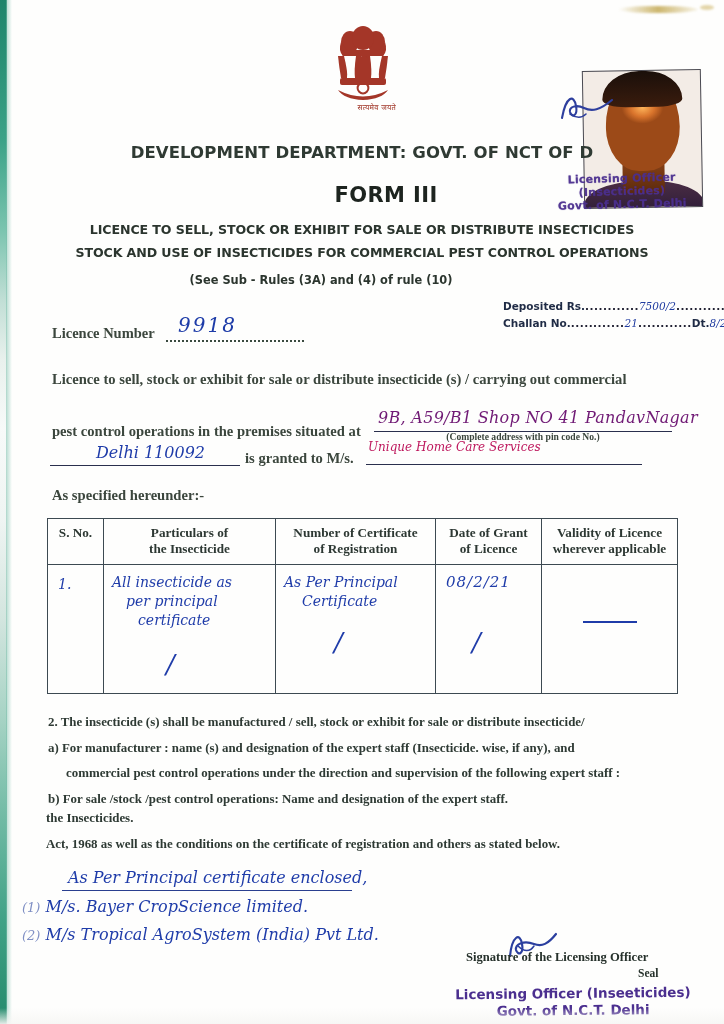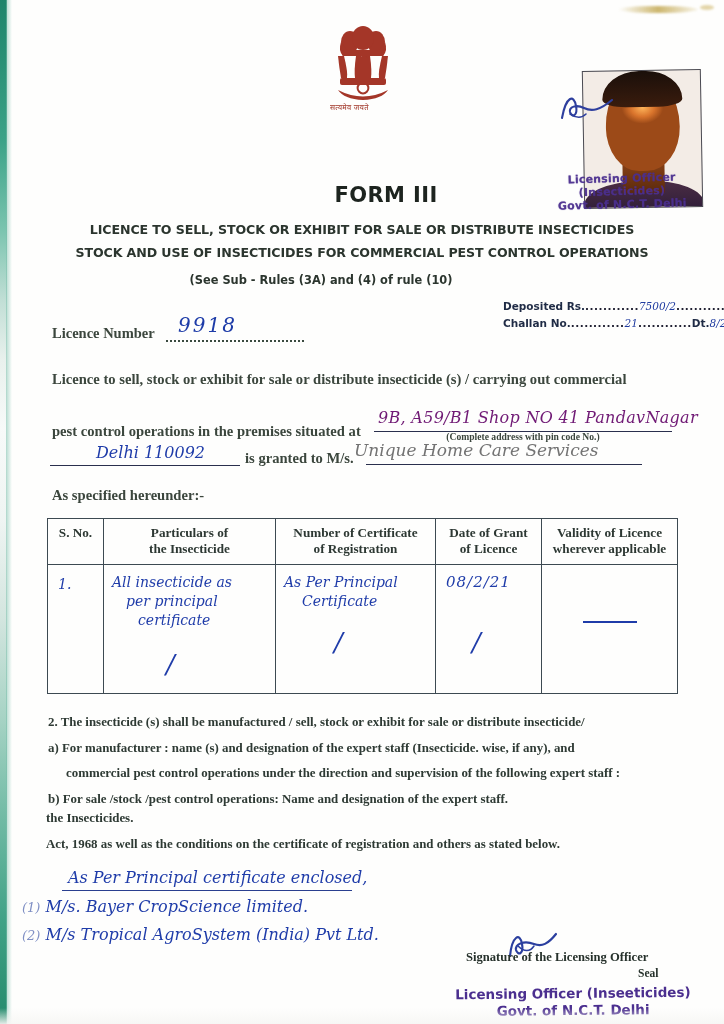--- a/index.html
+++ b/index.html
@@ -54,21 +54,21 @@
     position: absolute;
     left: 0; bottom: 0; width: 724px; height: 16px;
     background: linear-gradient(to bottom, rgba(255,255,255,0), rgba(246,246,244,.9));
   }
 
   
   .emblem-wrap {
     position: absolute;
     left: 330px; top: 26px;
     width: 66px; height: 96px;
-    text-align: left;
+    text-align: right;
   }
   .emblem-svg { display: block; }
   .emblem-motto {
     font-family: "DejaVu Sans", sans-serif;
     font-size: 7.5px;
     color: #a03426;
     letter-spacing: .2px;
     margin-top: -2px;
     white-space: nowrap;
   }
@@ -312,25 +312,25 @@
     position: absolute;
     left: 245px; top: 450px;
     font-family: "Liberation Serif", serif;
     font-weight: bold;
     font-size: 14.6px;
     color: #3b463d;
     white-space: nowrap;
   }
   .granted-value {
     position: absolute;
-    left: 354px; top: 440px;
-    font-family: "DejaVu Serif", serif;
-    font-style: italic;
-    font-size: 17px;
-    color: #737373;
+    left: 368px; top: 440px;
+    font-family: "DejaVu Serif", serif;
+    font-style: italic;
+    font-size: 12px;
+    color: #be185d;
     white-space: nowrap;
   }
   .granted-rule {
     position: absolute;
     left: 366px; top: 464px;
     width: 276px;
     border-bottom: 1.6px solid #2a2f4d;
   }
 
   .p-asspec {
@@ -547,20 +547,21 @@
   <svg class="photo-signature" viewBox="0 0 60 40">
     <path d="M6 30 C10 8, 18 6, 20 18 C22 28, 16 30, 14 24 C13 19, 20 16, 28 20 C36 24, 44 22, 56 12" fill="none" stroke="#2e3f9e" stroke-width="2.1" stroke-linecap="round"></path>
     <path d="M14 26 C20 30, 26 30, 30 26" fill="none" stroke="#2e3f9e" stroke-width="1.6" stroke-linecap="round"></path>
   </svg>
 
   <div class="stamp-over-photo">
     <div class="l1">Licensing Officer (Insecticides)</div>
     <div class="l2">Govt. of N.C.T. Delhi</div>
   </div>
 
+  <div class="hdr-dept">DEVELOPMENT DEPARTMENT: GOVT. OF NCT OF D</div>
   <div class="hdr-form">FORM III</div>
   <div class="hdr-sub1">LICENCE TO SELL, STOCK OR EXHIBIT FOR SALE OR DISTRIBUTE INSECTICIDES</div>
   <div class="hdr-sub2">STOCK AND USE OF INSECTICIDES FOR COMMERCIAL PEST CONTROL OPERATIONS</div>
   <div class="hdr-rule">(See Sub - Rules (3A) and (4) of rule (10)</div>
 
   <div class="deposit-block">
     <div>
       <span>Deposited Rs.</span><span class="dots">............</span><span class="hw-script">7500/2</span><span class="dots">............</span> 
     </div>
     <div>

